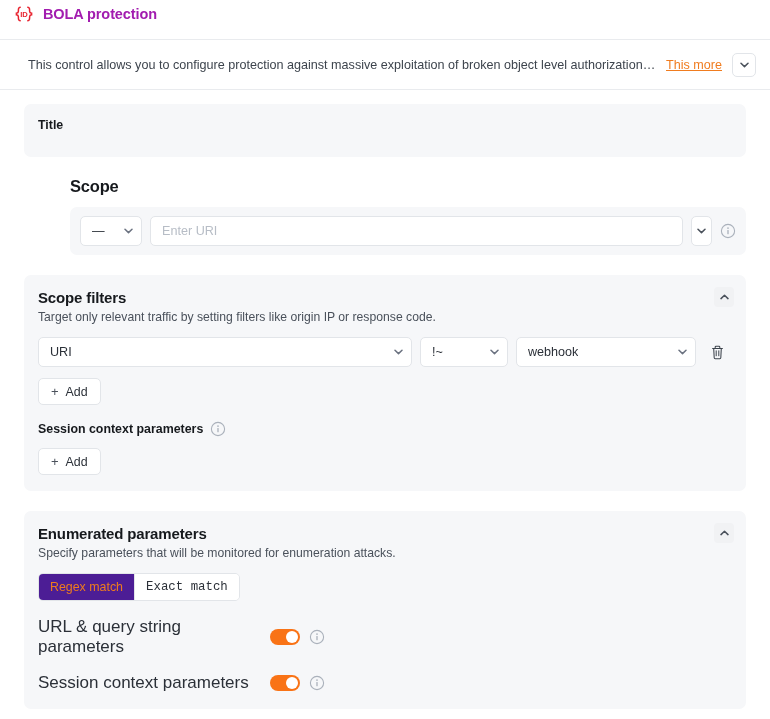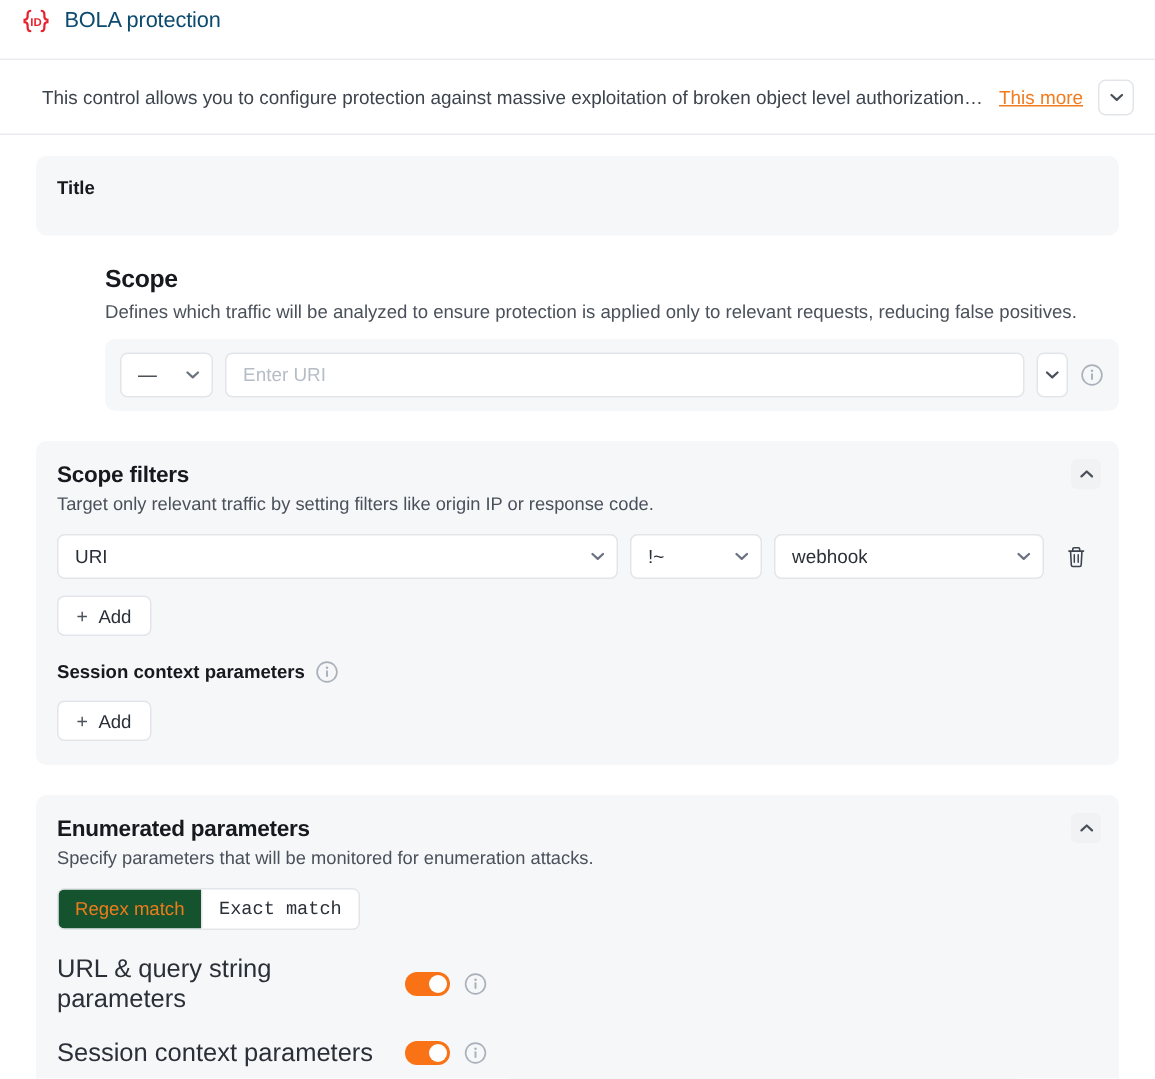--- a/index.html
+++ b/index.html
@@ -19,21 +19,21 @@
     display: flex; align-items: center;
     padding: 0 0 12px 14px;
     border-bottom: 1px solid #e9ebee;
   }
   .id-icon {
     width: 20px; height: 20px;
     display: flex; align-items: center; justify-content: center;
     margin-right: 9px;
   }
   .header-title {
-    font-size: 14.5px; font-weight: normal; color: #0c4a6e;
+    font-size: 14.5px; font-weight: bold; color: #a21caf;
     letter-spacing: -0.1px;
   }
 
   
   .descbar {
     height: 50px;
     display: flex; align-items: center;
     padding: 0 14px 0 28px;
     border-bottom: 1px solid #e9ebee;
     gap: 10px;
@@ -173,21 +173,21 @@
   .seg {
     display: inline-flex; margin-top: 13px;
     border-radius: 5px; overflow: hidden;
     border: 1px solid #e2e5e9;
   }
   .seg-item {
     height: 26px; padding: 0 11px;
     display: flex; align-items: center;
     font-size: 12.4px; cursor: pointer; background: #fff; color: #2b3038;
   }
-  .seg-item.active { background: #14532d; color: #ef7c1c; }
+  .seg-item.active { background: #4c1d95; color: #ef7c1c; }
   .seg-item + .seg-item { border-left: 1px solid #e2e5e9; font-family: Liberation Mono, monospace; }
 
   
   .toggle-row {
     display: flex; align-items: center;
     margin-top: 16px;
   }
   .toggle-label { font-size: 17px; color: #2b3038; width: 232px; }
   .toggle {
     width: 30px; height: 16px; border-radius: 9px;
@@ -227,21 +227,20 @@
   </div>
 
   <div class="content">
 
     <div class="card">
       <div class="field-label">Title</div>
     </div>
 
     <div class="section">
       <div class="section-title">Scope</div>
-      <div class="section-sub">Defines which traffic will be analyzed to ensure protection is applied only to relevant requests, reducing false positives.</div>
 
       <div class="scope-card">
         <div class="select select-sm">
           <span class="select-value">—</span>
           <svg class="chev" width="9" height="6" viewBox="0 0 9 6">
             <path d="M1 1.3 L4.5 4.6 L8 1.3" fill="none" stroke="#6b7280" stroke-width="1.5" stroke-linecap="round" stroke-linejoin="round"></path>
           </svg>
         </div>
         <input class="text-input scope-input" type="text" placeholder="Enter URI" style="">
         <div class="plain-chev-btn">

